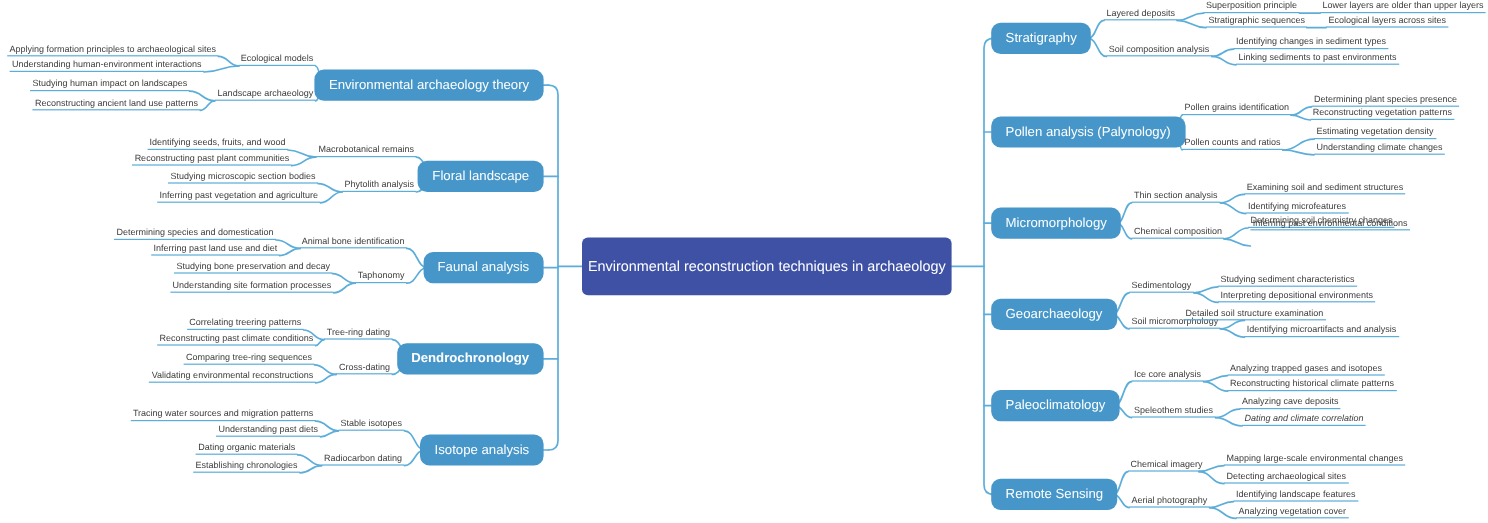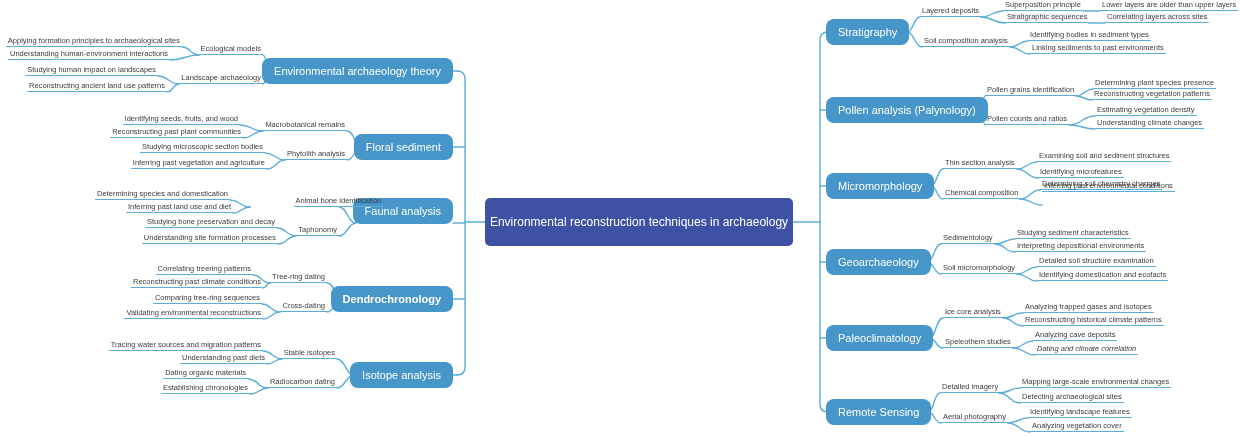--- a/index.html
+++ b/index.html
@@ -103,40 +103,40 @@
       <path d="M 820 110 L 826 110"></path>
       <path d="M 820 186 L 826 186"></path>
       <path d="M 820 262 L 826 262"></path>
       <path d="M 820 338 L 826 338"></path>
       <path d="M 828 412 L 826 412"></path>
     </svg>
 
   <div class="node box root-box" id="root" style="left:485px;top:198px;">Environmental reconstruction techniques in archaeology</div>
 
   <div class="node box topic" id="tl0" style="right:787px;top:58px;">Environmental archaeology theory</div>
-  <div class="node box topic" id="tl1" style="right:787px;top:134px;">Floral sediment</div>
-  <div class="node box topic" id="tl2" style="right:787px;top:198px;">Faunal analysis</div>
+  <div class="node box topic" id="tl1" style="right:787px;top:134px;">Floral landscape</div>
+  <div class="node box topic" id="tl2" style="right:787px;top:210px;">Faunal analysis</div>
   <div class="node box topic" id="tl3" style="right:787px;top:286px;font-weight:bold;">Dendrochronology</div>
   <div class="node box topic" id="tl4" style="right:787px;top:362px;">Isotope analysis</div>
 
   <div class="node line-node" id="l0a" style="right:977px;top:42px;">Ecological models</div>
   <div class="node line-node" id="l0a1" style="right:1058px;top:34px;">Applying formation principles to archaeological sites</div>
   <div class="node line-node" id="l0a2" style="right:1070px;top:47px;">Understanding human-environment interactions</div>
   <div class="node line-node" id="l0b" style="right:977px;top:71px;">Landscape archaeology</div>
   <div class="node line-node" id="l0b1" style="right:1082px;top:63px;">Studying human impact on landscapes</div>
   <div class="node line-node" id="l0b2" style="right:1073px;top:79px;">Reconstructing ancient land use patterns</div>
 
   <div class="node line-node" id="l1a" style="right:893px;top:118px;">Macrobotanical remains</div>
   <div class="node line-node" id="l1a1" style="right:1000px;top:112px;">Identifying seeds, fruits, and wood</div>
   <div class="node line-node" id="l1a2" style="right:997px;top:125px;">Reconstructing past plant communities</div>
   <div class="node line-node" id="l1b" style="right:893px;top:147px;">Phytolith analysis</div>
   <div class="node line-node" id="l1b1" style="right:975px;top:140px;">Studying microscopic section bodies</div>
   <div class="node line-node" id="l1b2" style="right:973px;top:156px;">Inferring past vegetation and agriculture</div>
 
-  <div class="node line-node" id="l2a" style="right:857px;top:194px;">Animal bone identification</div>
+  <div class="node line-node" id="l2a" style="right:901px;top:194px;">Animal bone identification</div>
   <div class="node line-node" id="l2a1" style="right:1010px;top:187px;">Determining species and domestication</div>
   <div class="node line-node" id="l2a2" style="right:1007px;top:200px;">Inferring past land use and diet</div>
   <div class="node line-node" id="l2b" style="right:901px;top:223px;">Taphonomy</div>
   <div class="node line-node" id="l2b1" style="right:963px;top:215px;">Studying bone preservation and decay</div>
   <div class="node line-node" id="l2b2" style="right:962px;top:231px;">Understanding site formation processes</div>
 
   <div class="node line-node" id="l3a" style="right:913px;top:270px;">Tree-ring dating</div>
   <div class="node line-node" id="l3a1" style="right:987px;top:262px;">Correlating treering patterns</div>
   <div class="node line-node" id="l3a2" style="right:977px;top:275px;">Reconstructing past climate conditions</div>
   <div class="node line-node" id="l3b" style="right:913px;top:299px;">Cross-dating</div>
@@ -154,52 +154,52 @@
   <div class="node box topic" id="tr1" style="left:826px;top:97px;">Pollen analysis (Palynology)</div>
   <div class="node box topic" id="tr2" style="left:826px;top:173px;">Micromorphology</div>
   <div class="node box topic" id="tr3" style="left:826px;top:249px;">Geoarchaeology</div>
   <div class="node box topic" id="tr4" style="left:826px;top:325px;">Paleoclimatology</div>
   <div class="node box topic" id="tr5" style="left:826px;top:399px;">Remote Sensing</div>
 
   <div class="node line-node" id="r0a" style="left:920px;top:4px;">Layered deposits</div>
   <div class="node line-node" id="r0a1" style="left:1003px;top:-2px;">Superposition principle</div>
   <div class="node line-node" id="r0a1x" style="left:1100px;top:-2px;">Lower layers are older than upper layers</div>
   <div class="node line-node" id="r0a2" style="left:1005px;top:10px;">Stratigraphic sequences</div>
-  <div class="node line-node" id="r0a2x" style="left:1105px;top:10px;">Correlating layers across sites</div>
+  <div class="node line-node" id="r0a2x" style="left:1105px;top:10px;">Ecological layers across sites</div>
   <div class="node line-node" id="r0b" style="left:922px;top:34px;">Soil composition analysis</div>
-  <div class="node line-node" id="r0b1" style="left:1028px;top:28px;">Identifying bodies in sediment types</div>
+  <div class="node line-node" id="r0b1" style="left:1028px;top:28px;">Identifying changes in sediment types</div>
   <div class="node line-node" id="r0b2" style="left:1030px;top:41px;">Linking sediments to past environments</div>
 
   <div class="node line-node" id="r1a" style="left:985px;top:83px;">Pollen grains identification</div>
   <div class="node line-node" id="r1a1" style="left:1093px;top:76px;">Determining plant species presence</div>
   <div class="node line-node" id="r1a2" style="left:1092px;top:87px;">Reconstructing vegetation patterns</div>
   <div class="node line-node" id="r1b" style="left:985px;top:112px;">Pollen counts and ratios</div>
   <div class="node line-node" id="r1b1" style="left:1095px;top:103px;">Estimating vegetation density</div>
   <div class="node line-node" id="r1b2" style="left:1095px;top:116px;">Understanding climate changes</div>
 
   <div class="node line-node" id="r2a" style="left:943px;top:156px;">Thin section analysis</div>
   <div class="node line-node" id="r2a1" style="left:1037px;top:149px;">Examining soil and sediment structures</div>
   <div class="node line-node" id="r2a2" style="left:1038px;top:165px;">Identifying microfeatures</div>
   <div class="node line-node" id="r2b" style="left:943px;top:186px;">Chemical composition</div>
   <div class="node line-node" id="r2b1" style="left:1040px;top:177px;">Determining soil chemistry changes</div>
   <div class="node line-node" id="r2b2" style="left:1042px;top:179px;">Inferring past environmental conditions</div>
 
   <div class="node line-node" id="r3a" style="left:941px;top:231px;">Sedimentology</div>
   <div class="node line-node" id="r3a1" style="left:1015px;top:226px;">Studying sediment characteristics</div>
   <div class="node line-node" id="r3a2" style="left:1015px;top:239px;">Interpreting depositional environments</div>
   <div class="node line-node" id="r3b" style="left:941px;top:261px;">Soil micromorphology</div>
-  <div class="node line-node" id="r3b1" style="left:1037px;top:254px;">Detailed soil structure examination</div>
-  <div class="node line-node" id="r3b2" style="left:1037px;top:268px;">Identifying domestication and ecofacts</div>
+  <div class="node line-node" id="r3b1" style="left:986px;top:254px;">Detailed soil structure examination</div>
+  <div class="node line-node" id="r3b2" style="left:1037px;top:268px;">Identifying microartifacts and analysis</div>
 
   <div class="node line-node" id="r4a" style="left:943px;top:305px;">Ice core analysis</div>
   <div class="node line-node" id="r4a1" style="left:1023px;top:300px;">Analyzing trapped gases and isotopes</div>
   <div class="node line-node" id="r4a2" style="left:1023px;top:313px;">Reconstructing historical climate patterns</div>
   <div class="node line-node" id="r4b" style="left:943px;top:335px;">Speleothem studies</div>
   <div class="node line-node" id="r4b1" style="left:1033px;top:328px;">Analyzing cave deposits</div>
   <div class="node line-node" id="r4b2" style="left:1035px;top:342px;font-style:italic;">Dating and climate correlation</div>
 
-  <div class="node line-node" id="r5a" style="left:940px;top:380px;">Detailed imagery</div>
+  <div class="node line-node" id="r5a" style="left:940px;top:380px;">Chemical imagery</div>
   <div class="node line-node" id="r5a1" style="left:1020px;top:375px;">Mapping large-scale environmental changes</div>
   <div class="node line-node" id="r5a2" style="left:1020px;top:390px;">Detecting archaeological sites</div>
   <div class="node line-node" id="r5b" style="left:941px;top:410px;">Aerial photography</div>
   <div class="node line-node" id="r5b1" style="left:1028px;top:405px;">Identifying landscape features</div>
   <div class="node line-node" id="r5b2" style="left:1030px;top:419px;">Analyzing vegetation cover</div>
 </div>
 
 </body></html>

